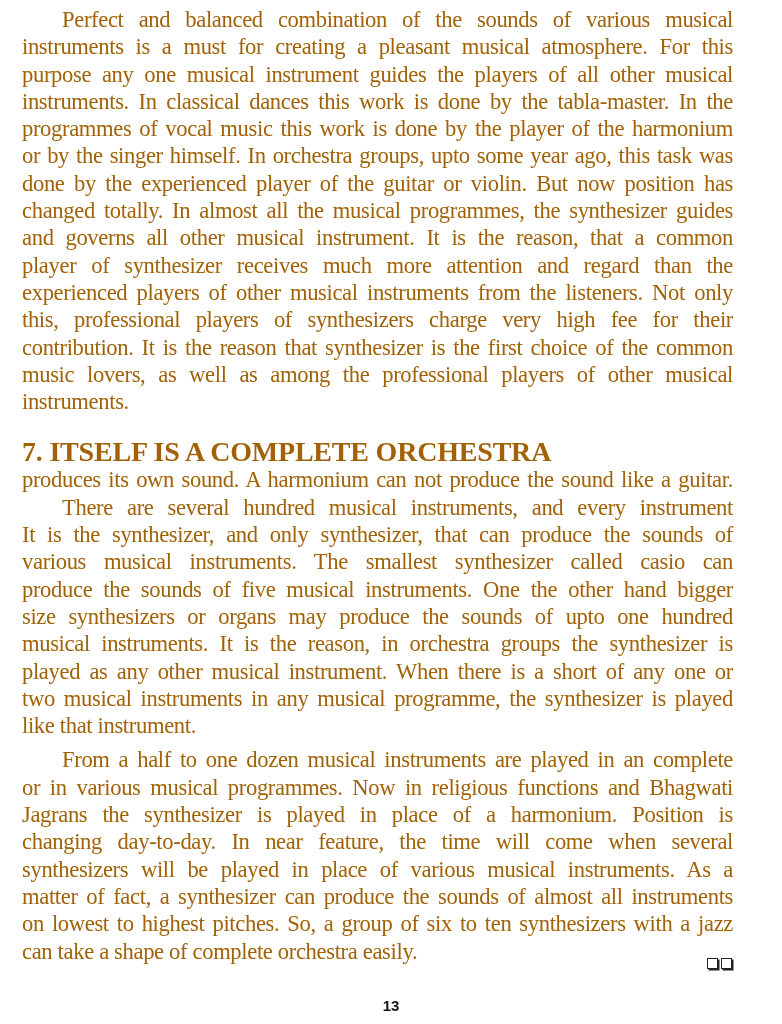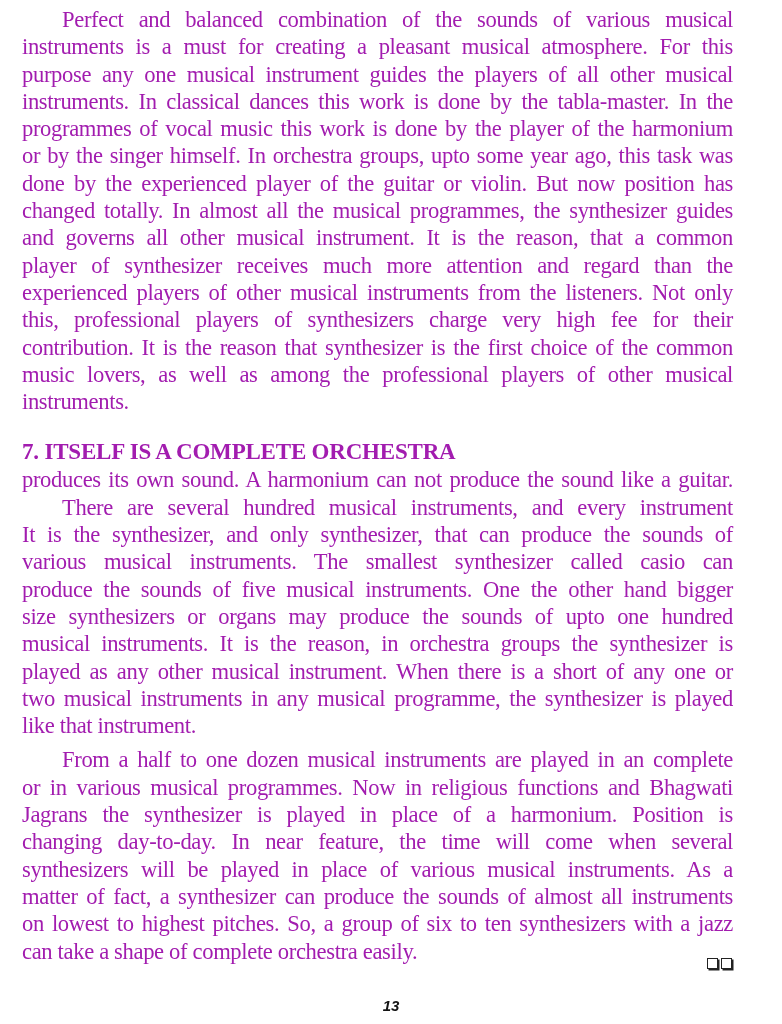--- a/index.html
+++ b/index.html
@@ -11,21 +11,21 @@
       width: 782px;
       height: 1024px;
       position: relative;
       overflow: hidden;
     }
     .page {
       position: absolute;
       left: 22px;
       top: 6px;
       width: 711px;
-      color: #a21caf;
+      color: #a16207;
       font-family: "Liberation Serif", "DejaVu Serif", serif;
       font-size: 22.6px;
       letter-spacing: -0.35px;
     }
     .line {
       display: block;
       height: 27.3px;
       line-height: 27.3px;
       white-space: nowrap;
       text-align: justify;
@@ -41,21 +41,21 @@
       display: block;
     }
     .gap-after-para1 {
       height: 23px;
     }
     .heading {
       display: block;
       height: 28px;
       line-height: 28px;
       font-weight: bold;
-      font-size: 23px;
+      font-size: 28px;
       letter-spacing: -0.2px;
       white-space: nowrap;
       margin-top: 0px;
     }
     .gap-small {
       height: 7px;
     }
     .end-mark {
       position: absolute;
       right: 50px;
@@ -73,21 +73,20 @@
     .page-number {
       position: absolute;
       left: 0;
       width: 782px;
       top: 997px;
       text-align: center;
       font-family: "Liberation Sans", "DejaVu Sans", sans-serif;
       font-weight: bold;
       font-size: 15px;
       color: #141414;
-      font-style: italic;
     }
   </style>
 </head>
 <body>
 
 <div class="page">
 
   <div class="para">
     <span class="line indent">Perfect and balanced combination of the sounds of various musical</span>
     <span class="line">instruments is a must for creating a pleasant musical atmosphere. For this</span>

